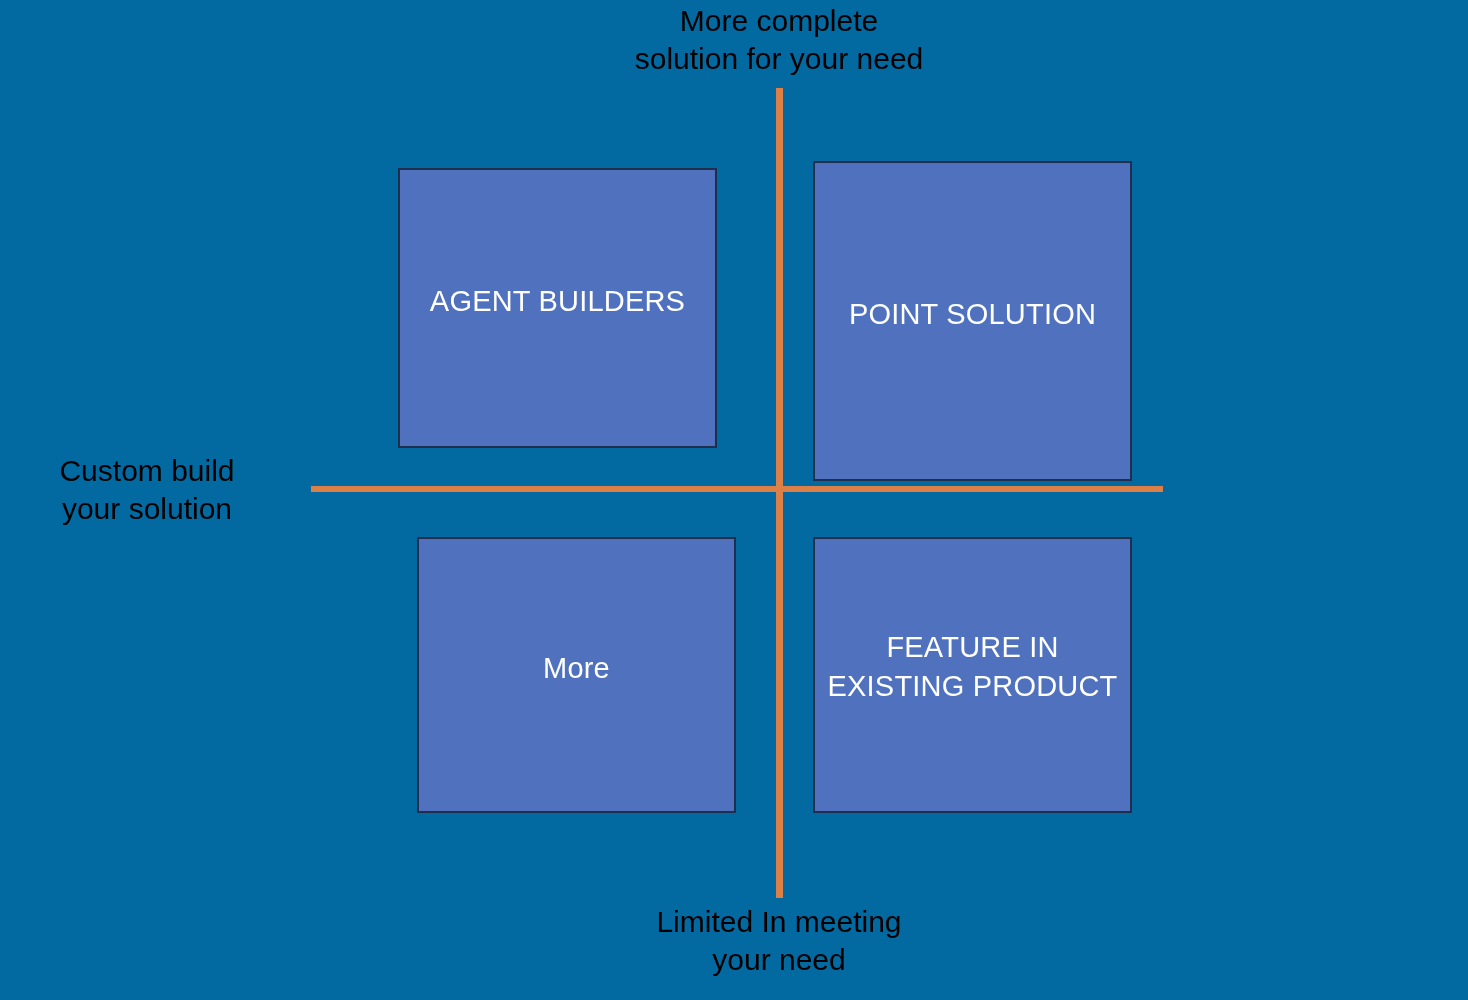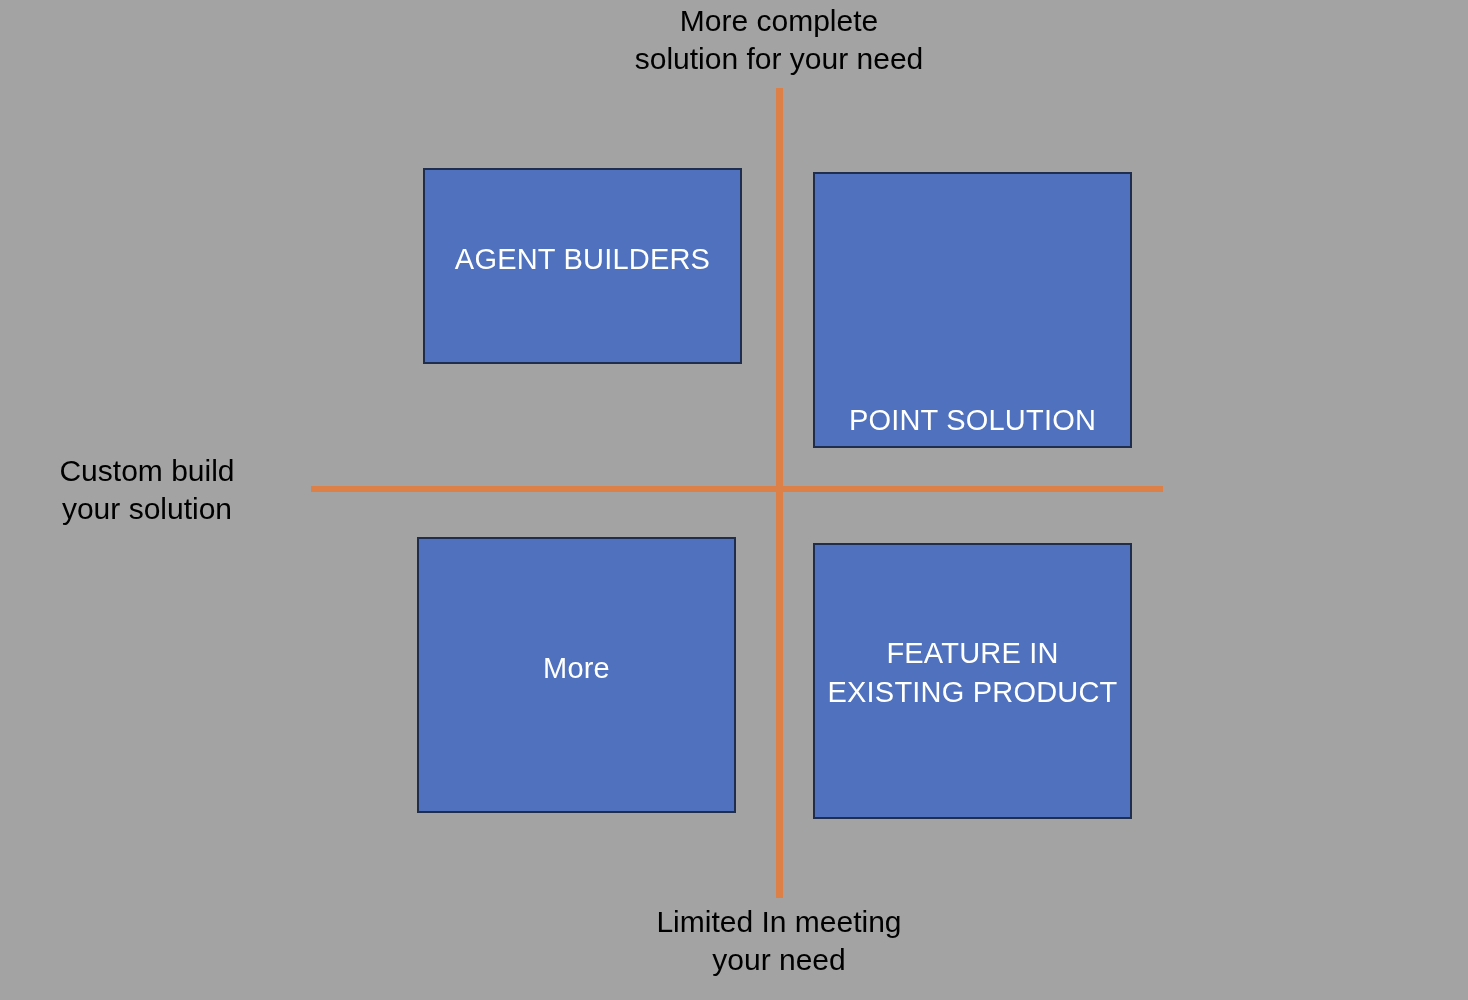--- a/index.html
+++ b/index.html
@@ -10,21 +10,21 @@
   }
   body {
     font-family: "Liberation Sans", sans-serif;
     -webkit-font-smoothing: antialiased;
   }
 
   #canvas {
     position: relative;
     width: 1468px;
     height: 1000px;
-    background: #a3a3a3;
+    background: #0369a1;
     overflow: hidden;
   }
 
   
   .axis-v {
     position: absolute;
     left: 776px;
     top: 88px;
     width: 7px;
     height: 810px;
@@ -54,30 +54,30 @@
     font-size: 29px;
     line-height: 1.35;
     text-align: center;
     letter-spacing: 0.2px;
     white-space: pre-line;
     padding: 0 6px;
   }
 
   
   #box-agent-builders {
-    left: 423px;  top: 168px;  width: 319px;  height: 196px;
+    left: 398px;  top: 168px;  width: 319px;  height: 280px;
   }
   #box-point-solution {
-    left: 813px;  top: 172px;  width: 319px;  height: 276px; align-items: flex-end;
+    left: 813px;  top: 161px;  width: 319px;  height: 320px;
   }
   #box-llms {
     left: 417px;  top: 537px;  width: 319px;  height: 276px;
   }
   #box-feature-existing {
-    left: 813px;  top: 537px;  width: 319px;  height: 276px; margin-top: 6px;
+    left: 813px;  top: 537px;  width: 319px;  height: 276px;
   }
   
   #box-agent-builders .qlabel,
   #box-point-solution .qlabel,
   #box-llms .qlabel { transform: translateY(-6px); }
   #box-feature-existing .qlabel { transform: translateY(-8px); }
 
   
   .axis-caption {
     position: absolute;

